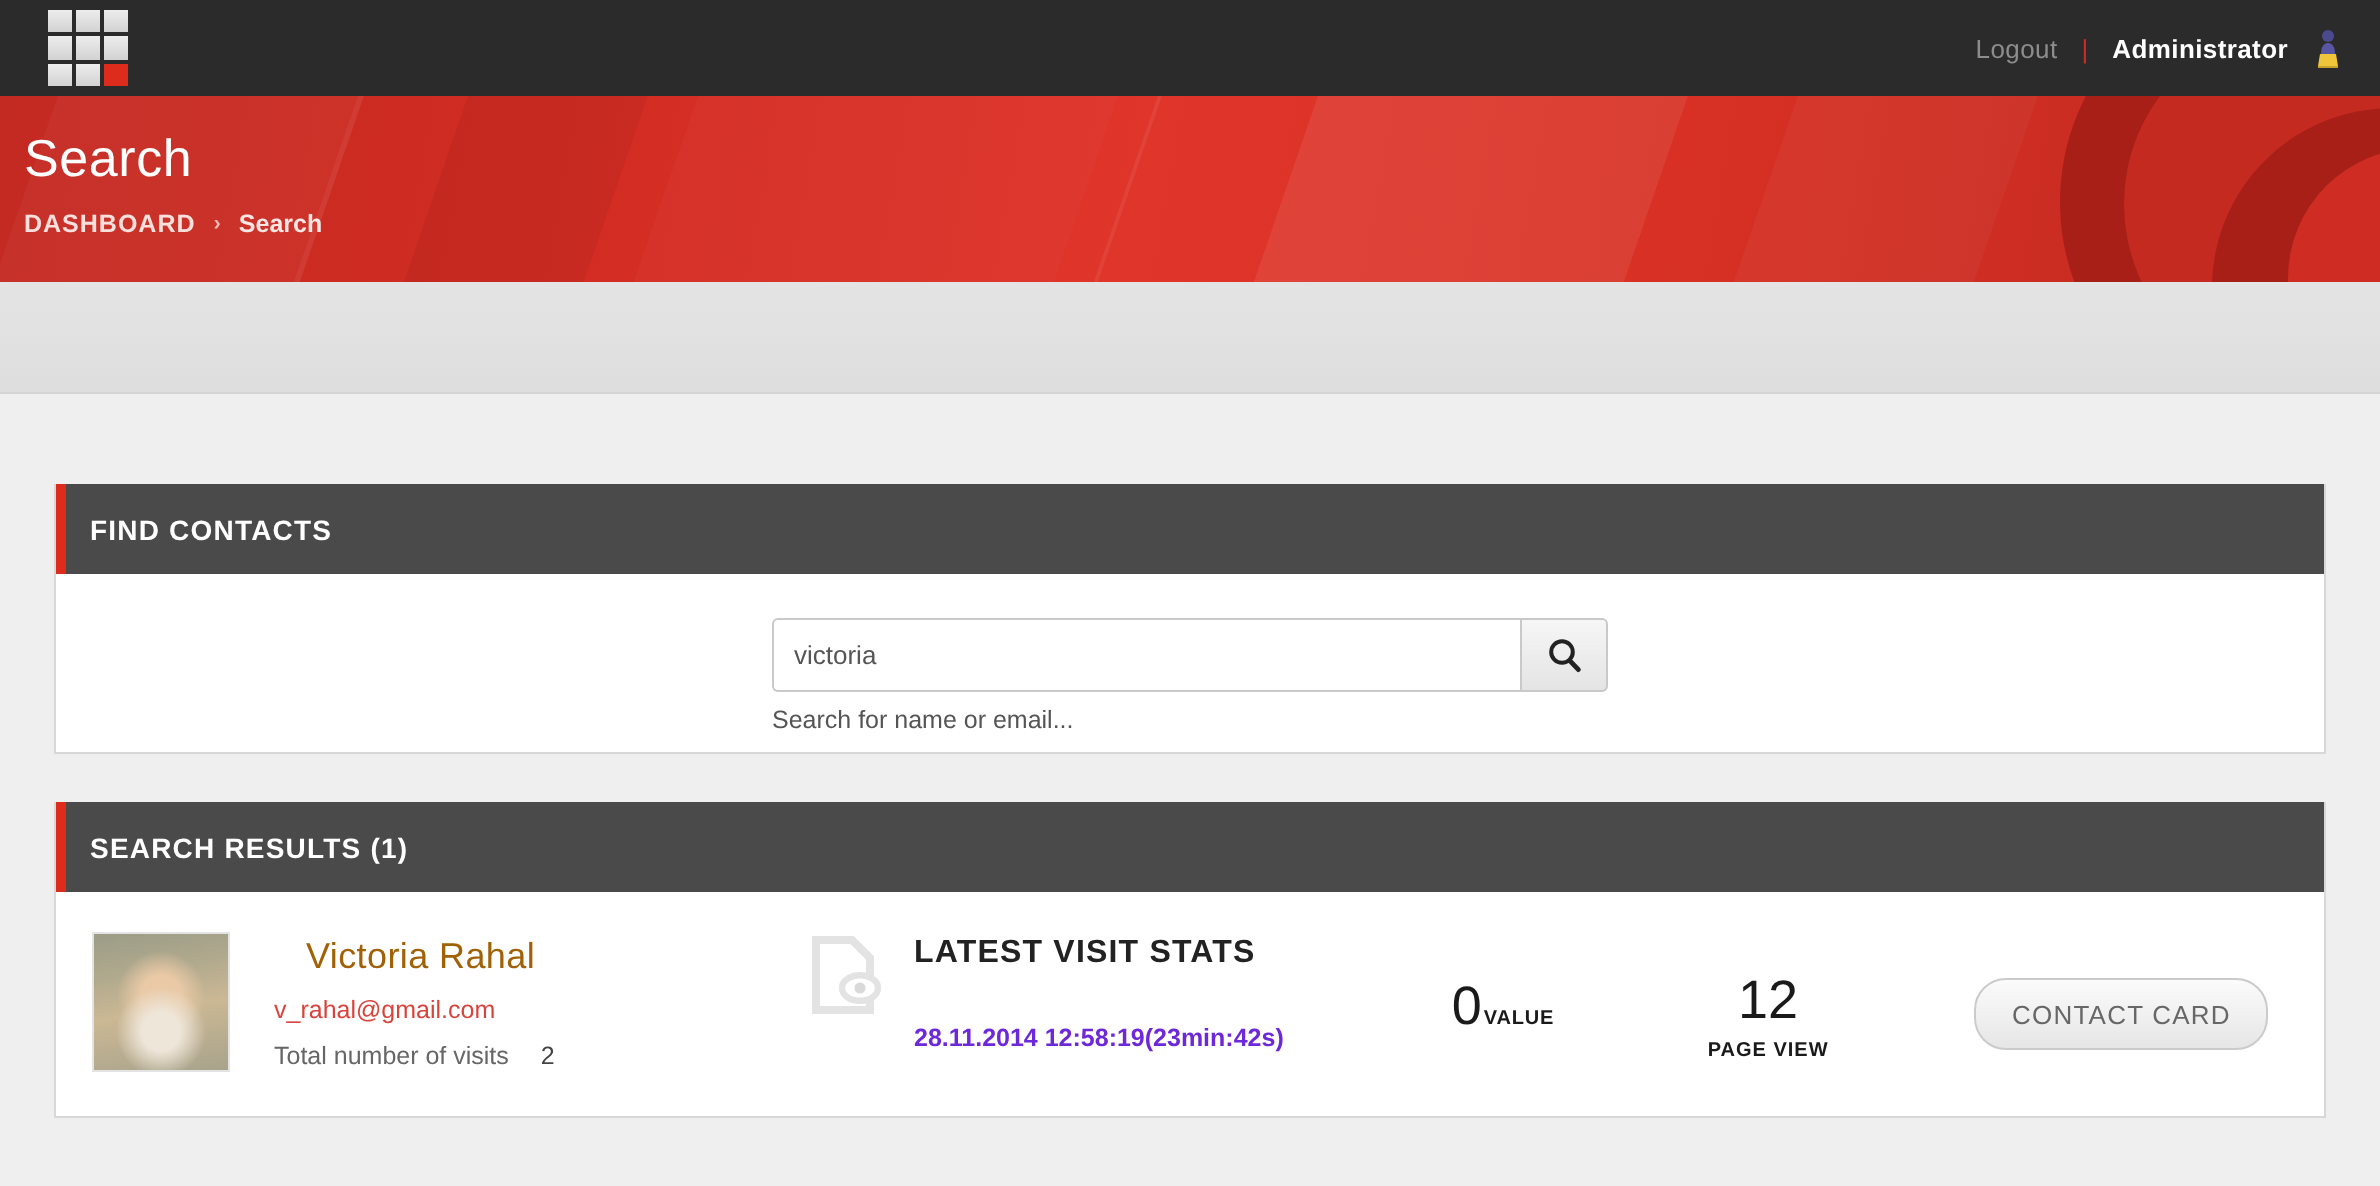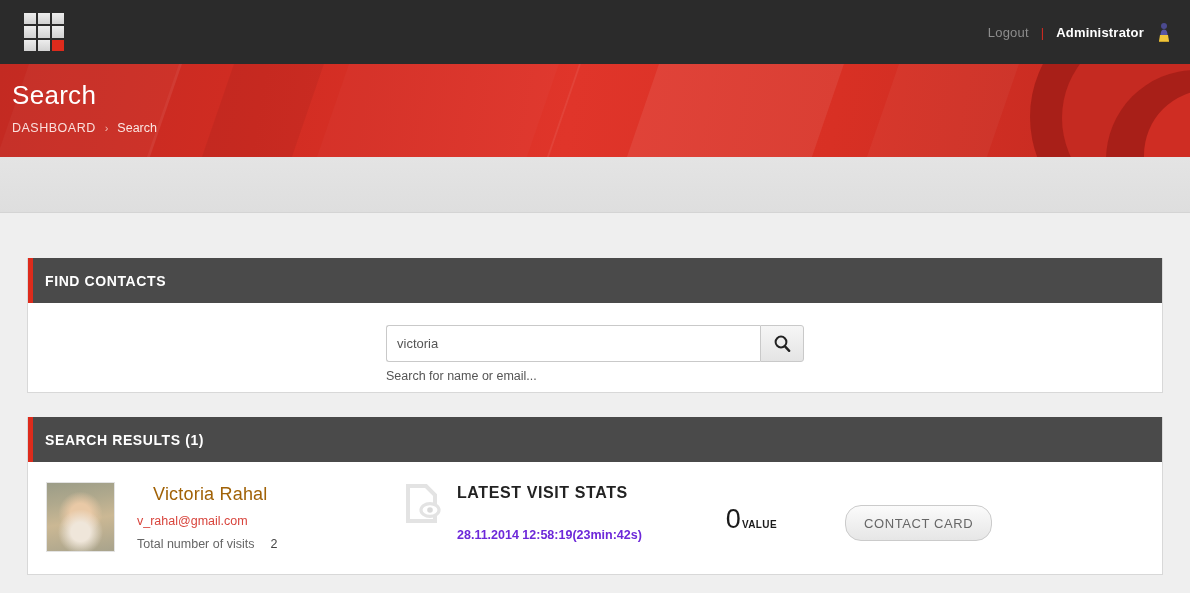--- a/index.html
+++ b/index.html
@@ -7,21 +7,21 @@
     width: 1190px;
     height: 593px;
     background: #efefef;
     font-family: "Liberation Sans", sans-serif;
     overflow: hidden;
   }
 
   
   .topbar {
     position: relative;
-    height: 64px;
+    height: 48px;
     background: #2b2b2b;
     display: flex;
     align-items: center;
   }
   .logo {
     margin-left: 24px;
     width: 40px;
     height: 38px;
     display: grid;
     grid-template-columns: repeat(3, 1fr);
@@ -98,20 +98,21 @@
     padding: 16px 0 0 12px;
     letter-spacing: .3px;
   }
   .breadcrumb {
     padding: 10px 11px 0 12px;
     font-size: 12.5px;
     color: #f6d8d4;
     display: flex;
     align-items: center;
     gap: 9px;
+    font-weight: bold;
   }
   .breadcrumb .crumb-link { color: #fadfdc; text-decoration: none; letter-spacing: .5px; }
   .breadcrumb .chev { color: #f0b9b2; font-size: 11px; }
   .breadcrumb .crumb-current { color: #fbe6e3; }
 
   
   .navstrip {
     height: 56px;
     background: linear-gradient(#e4e4e4, #dedede);
     border-bottom: 1px solid #d4d4d4;
@@ -398,18 +399,22 @@
           <div class="stats-title">LATEST VISIT STATS</div>
           <div class="stats-date">28.11.2014 12:58:19(23min:42s)</div>
         </div>
       </div>
 
       <div class="metric-value">
         <span class="num">0</span>
         <span class="lbl">VALUE</span>
       </div>
 
+      <div class="metric-page">
+        <span class="num">12</span>
+        <span class="lbl">PAGE VIEW</span>
+      </div>
 
       <button class="contact-card-btn">CONTACT CARD</button>
     </div>
   </div>
 
 </div>
 
 </body></html>

